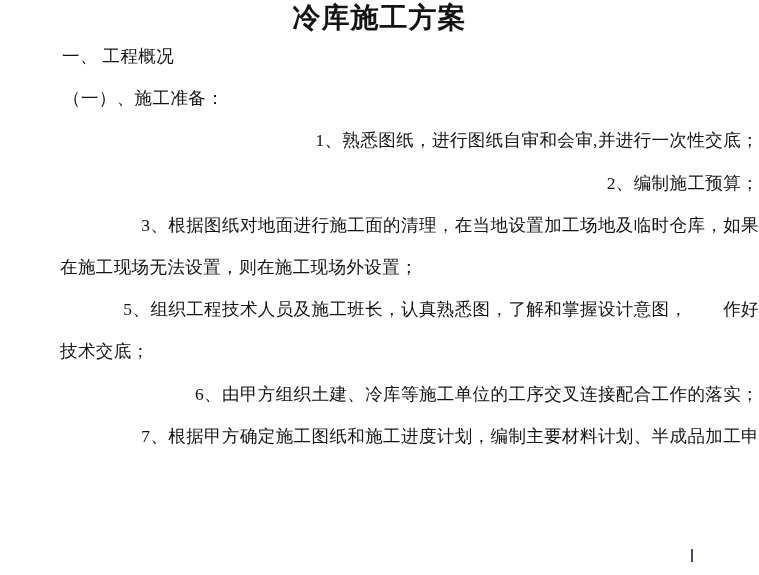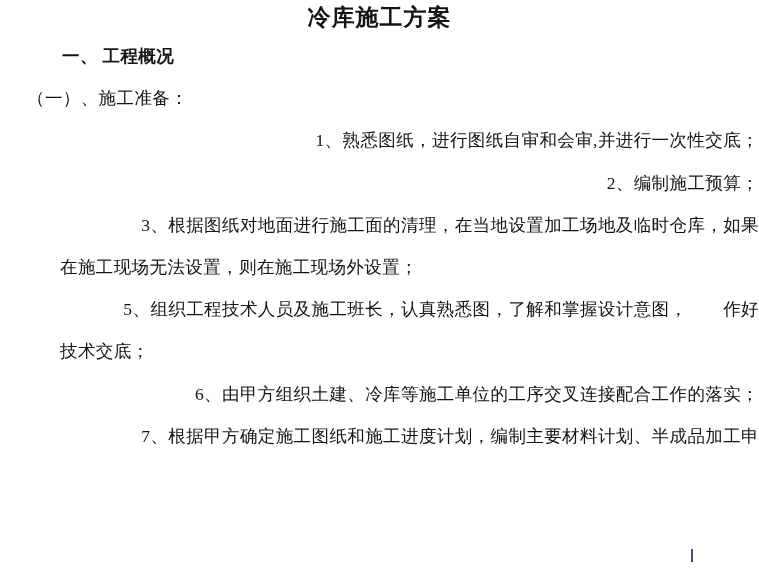--- a/index.html
+++ b/index.html
@@ -15,21 +15,21 @@
     overflow: hidden;
     font-family: "Liberation Serif", "DejaVu Serif", serif;
     color: #141414;
   }
   .doc-title {
     position: absolute;
     top: 3px;
     left: 0;
     width: 759px;
     text-align: center;
-    font-size: 23px;
+    font-size: 28px;
     font-weight: bold;
     line-height: 30px;
     letter-spacing: 1px;
     white-space: pre;
   }
   .doc-lines {
     position: absolute;
     top: 35px;
     left: 0;
     width: 759px;
@@ -37,22 +37,22 @@
   .line {
     height: 42.2px;
     line-height: 42.2px;
     font-size: 17.5px;
     white-space: pre;
     letter-spacing: 0.4px;
   }
   .ind-44  { padding-left: 60px; }
   .ind-50  { padding-left: 38px; text-align: right; }
   .ind-56  { padding-left: 56px; text-align: right; }
-  .ind-58  { padding-left: 27px; }
-  .ind-62  { padding-left: 62px; font-weight: bold; }
+  .ind-58  { padding-left: 63px; }
+  .ind-62  { padding-left: 62px; }
   .ind-100 { padding-left: 100px; }
   .caret {
     position: absolute;
     left: 691px;
     top: 549px;
     width: 2px;
     height: 13px;
     background: #44506e;
   }
 </style>

